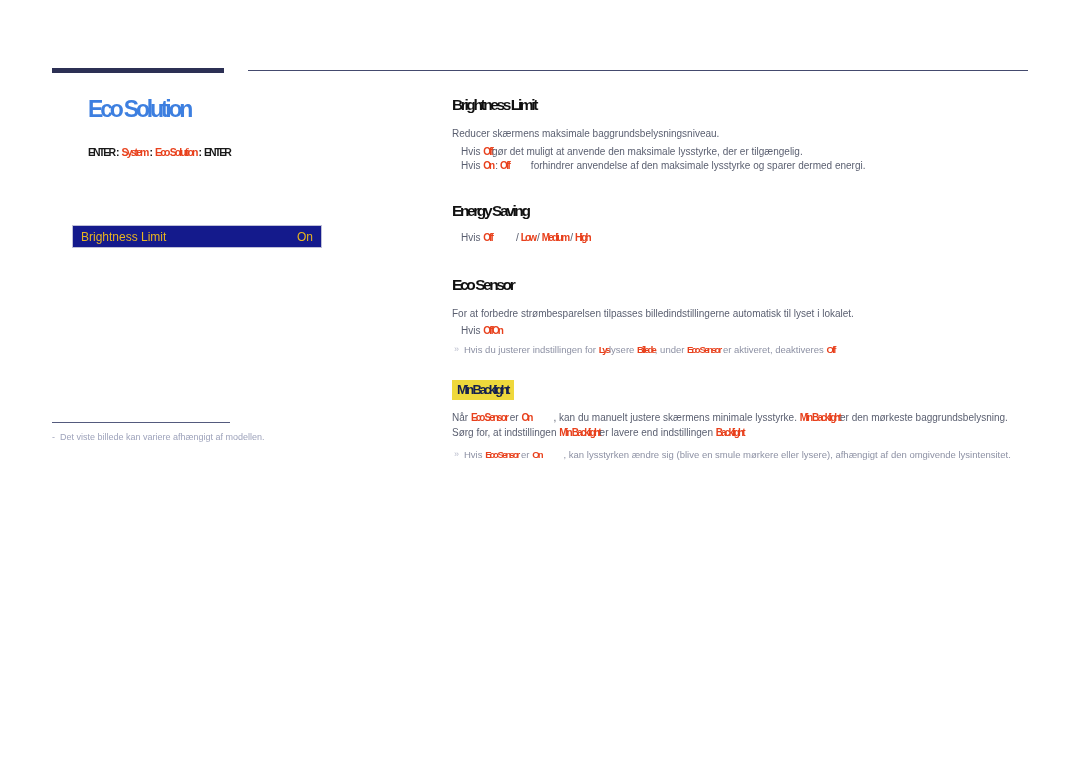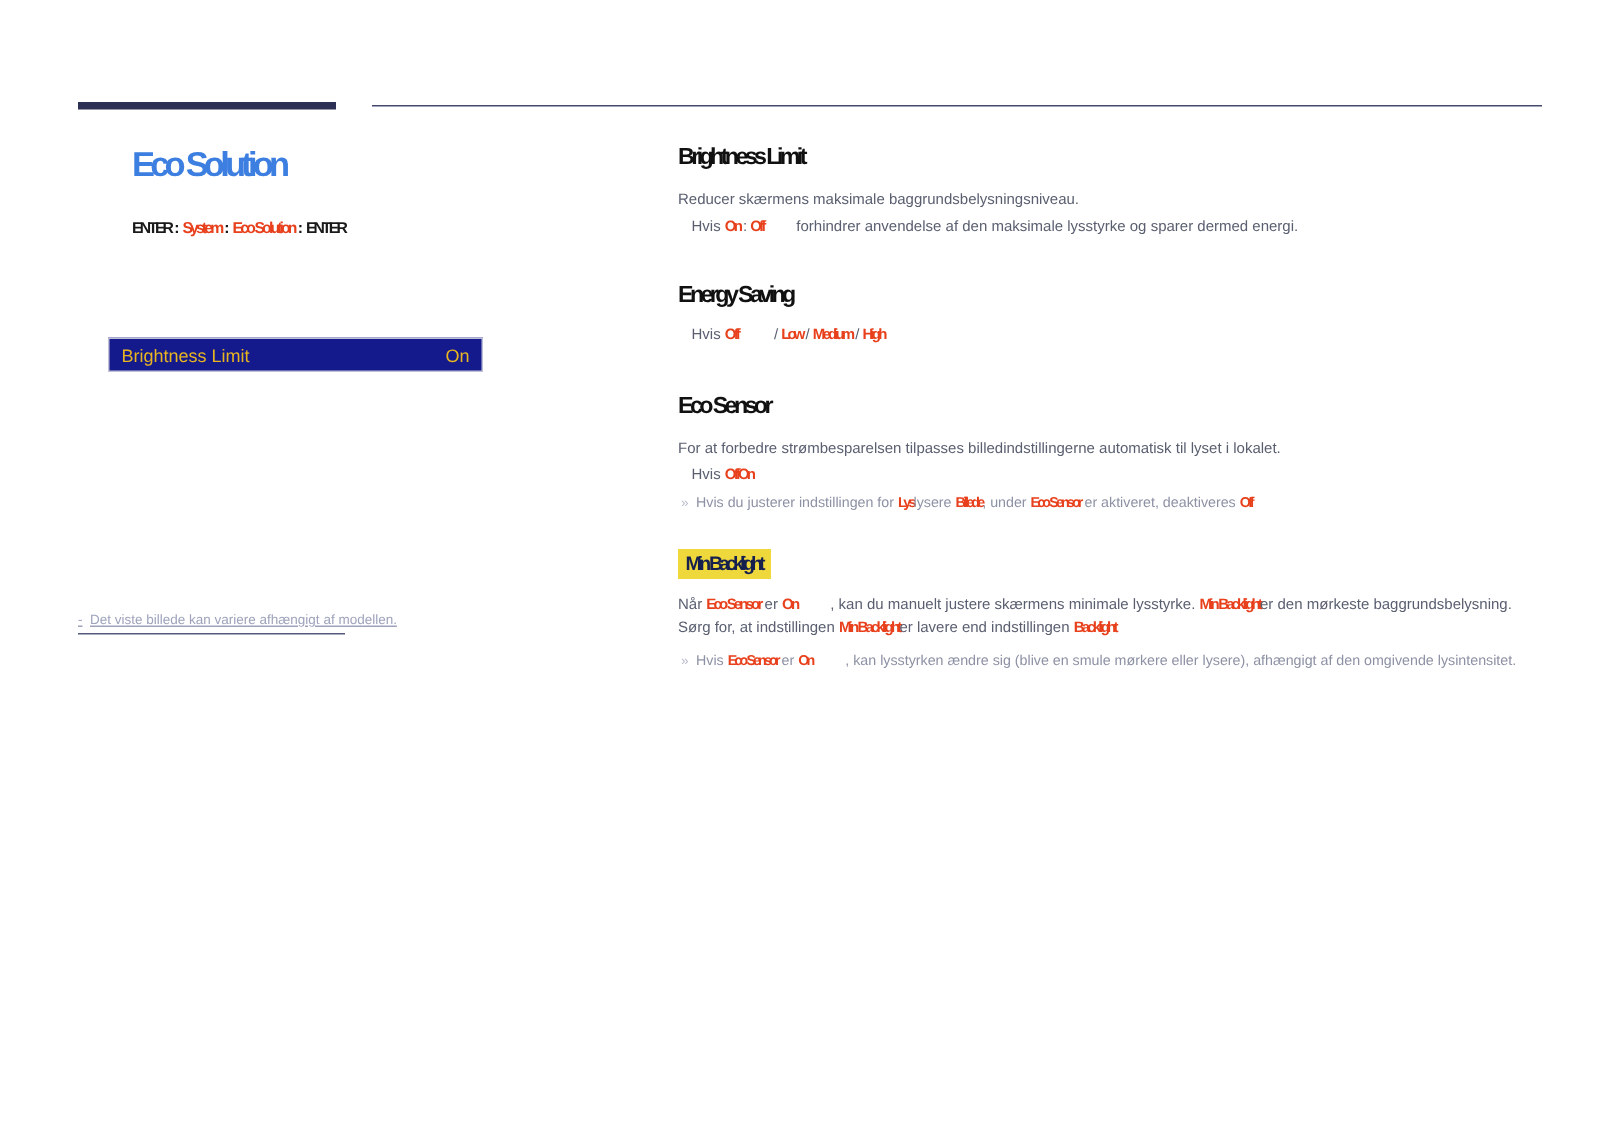--- a/index.html
+++ b/index.html
@@ -94,26 +94,25 @@
     position: absolute;
     left: 52px;
     top: 422px;
     width: 178px;
     height: 1px;
     background: #545a7d;
   }
   .left-note {
     position: absolute;
     left: 52px;
-    top: 408px;
+    top: 432px;
     width: 330px;
     font-size: 9px;
     color: #9ea3bb;
     white-space: nowrap;
-    text-decoration: underline;
   }
   .left-note .dash { margin-right: 5px; }
 
   
   .right-col {
     position: absolute;
     left: 452px;
     top: 96px;
     width: 580px;
   }
@@ -206,20 +205,24 @@
 <div class="left-divider"></div>
 <div class="left-note">
   <span class="dash">-</span><span>Det viste billede kan variere afhængigt af modellen.</span>
 </div>
 
 <div class="right-col">
 
   
   <h2 class="sec-heading">Brightness Limit</h2>
   <p class="body-text">Reducer skærmens maksimale baggrundsbelysningsniveau.</p>
+  <p class="opt-line">
+    <span>Hvis</span>
+    <span class="kw">Off</span><span>gør det muligt at anvende den maksimale lysstyrke, der er tilgængelig.</span>
+  </p>
   <p class="opt-line">
     <span>Hvis</span>
     <span class="kw">On</span><span class="sl">:</span><span class="kw">Off</span><span class="inline-blank"></span><span>forhindrer anvendelse af den maksimale lysstyrke og sparer dermed energi.</span>
   </p>
 
   <div class="gap-m"></div>
 
   
   <h2 class="sec-heading">Energy Saving</h2>
   <p class="opt-line">

